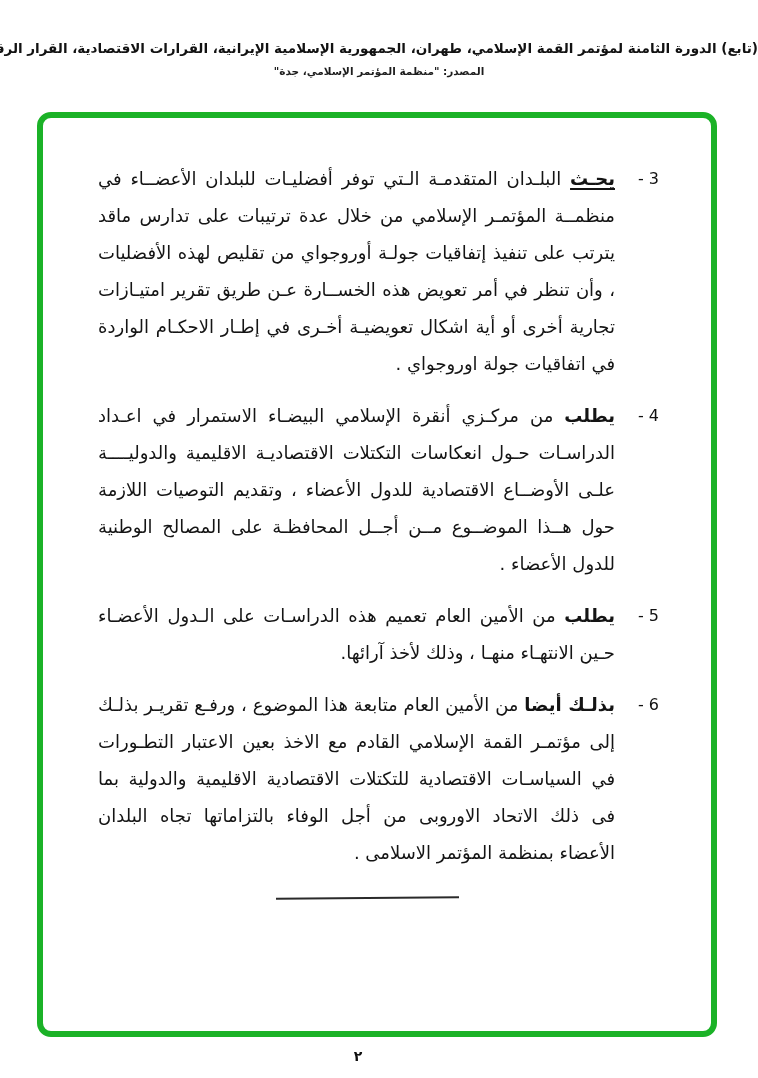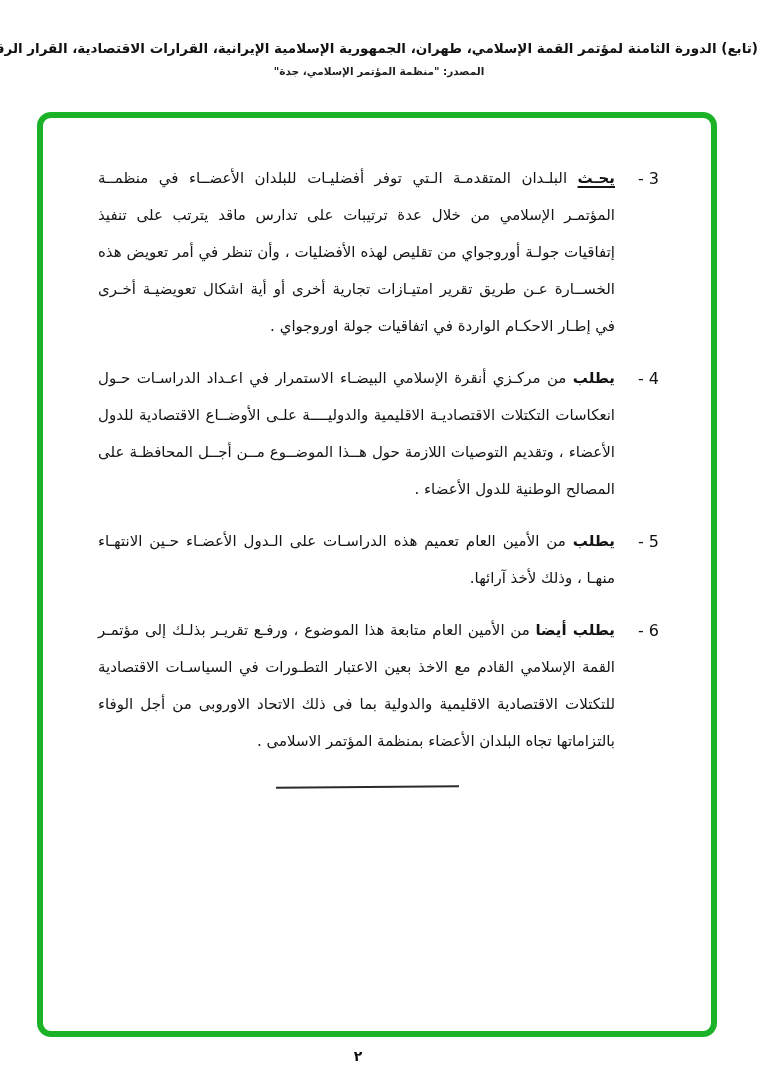--- a/index.html
+++ b/index.html
@@ -28,21 +28,21 @@
   }
 
   
   .items{direction:rtl;}
   .item{display:flex;flex-direction:row;margin-bottom:15px;direction:rtl;}
   .item-num{
     flex:0 0 44px;font-size:16px;line-height:37px;color:#111;
     direction:rtl;white-space:nowrap;
   }
   .item-body{
-    flex:1 1 auto;font-size:15px;line-height:37px;text-align:justify;
+    flex:1 1 auto;font-size:18px;line-height:37px;text-align:justify;
     text-justify:inter-word;color:#141414;
   }
   .item-body .lead{font-weight:bold;}
   .item-body .lead.u{text-decoration:underline;text-decoration-thickness:2px;text-underline-offset:3px;}
 
   
   .separator{
     width:183px;height:0;border-top:2px solid #2a2a2a;
     margin:26px 200px 0 0;transform:rotate(-0.4deg);
   }
@@ -75,21 +75,21 @@
     <div class="item-body"><b class="lead">يطلب</b><span class="rest"> من  مركـزي أنقرة الإسلامي البيضـاء الاستمرار في اعـداد الدراسـات حـول انعكاسات التكتلات الاقتصاديـة الاقليمية والدوليــــة علـى الأوضــاع الاقتصادية للدول الأعضاء ، وتقديم التوصيات اللازمة حول هــذا الموضــوع مــن أجــل المحافظـة على المصالح الوطنية للدول الأعضاء .</span></div>
   </div>
 
   <div class="item">
     <div class="item-num">5 -</div>
     <div class="item-body"><b class="lead">يطلب</b><span class="rest"> من الأمين العام تعميم هذه الدراسـات على الـدول الأعضـاء حـين الانتهـاء منهـا ، وذلك لأخذ آرائها.</span></div>
   </div>
 
   <div class="item">
     <div class="item-num">6 -</div>
-    <div class="item-body"><b class="lead">يطلب أيضا</b><span class="rest"> من الأمين العام متابعة هذا الموضوع ،  ورفـع تقريـر بذلـك إلى مؤتمـر القمة الإسلامي القادم مع الاخذ بعين الاعتبار التطـورات في السياسـات الاقتصادية للتكتلات الاقتصادية الاقليمية والدولية بما فى ذلك الاتحاد الاوروبى من أجل  الوفاء بالتزاماتها تجاه البلدان الأعضاء بمنظمة المؤتمر الاسلامى .</span></div>
+    <div class="item-body"><b class="lead">بذلـك أيضا</b><span class="rest"> من الأمين العام متابعة هذا الموضوع ،  ورفـع تقريـر بذلـك إلى مؤتمـر القمة الإسلامي القادم مع الاخذ بعين الاعتبار التطـورات في السياسـات الاقتصادية للتكتلات الاقتصادية الاقليمية والدولية بما فى ذلك الاتحاد الاوروبى من أجل  الوفاء بالتزاماتها تجاه البلدان الأعضاء بمنظمة المؤتمر الاسلامى .</span></div>
   </div>
 </div>
     <div class="separator"></div>
   </div>
 
   <div class="page-number">٢</div>
 
 </div>
 
 </body></html>

